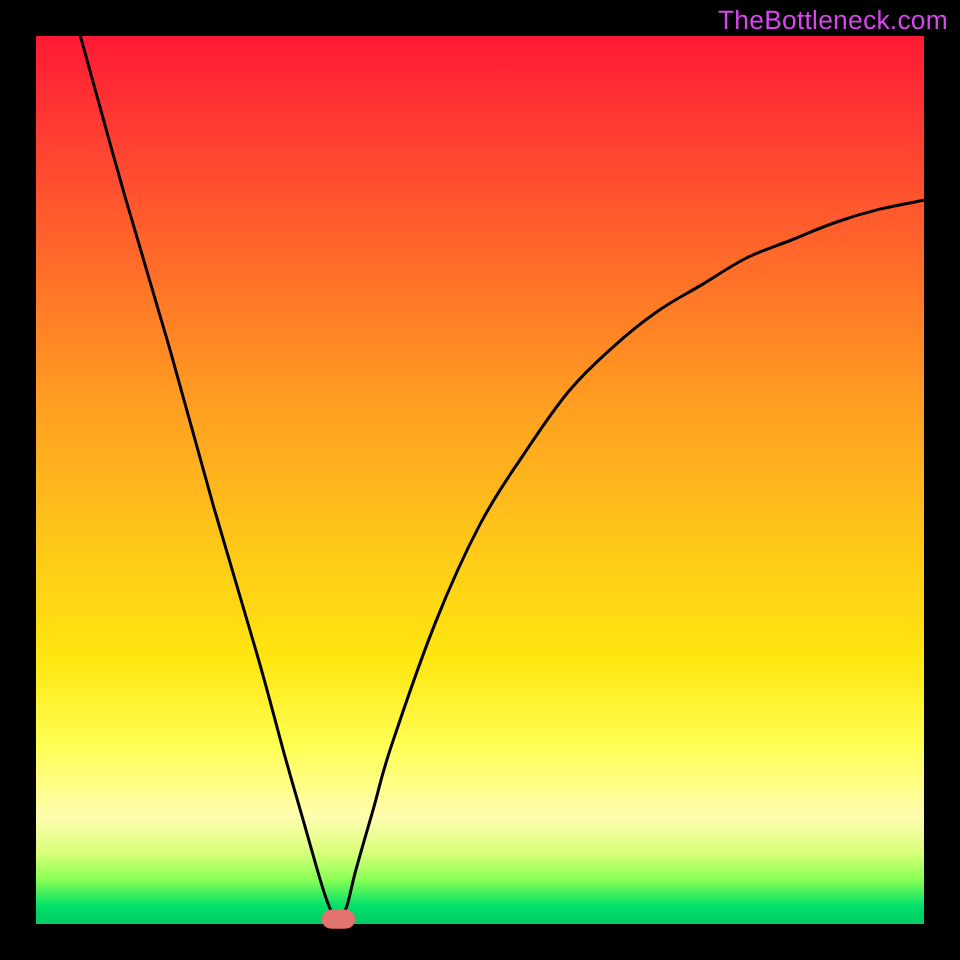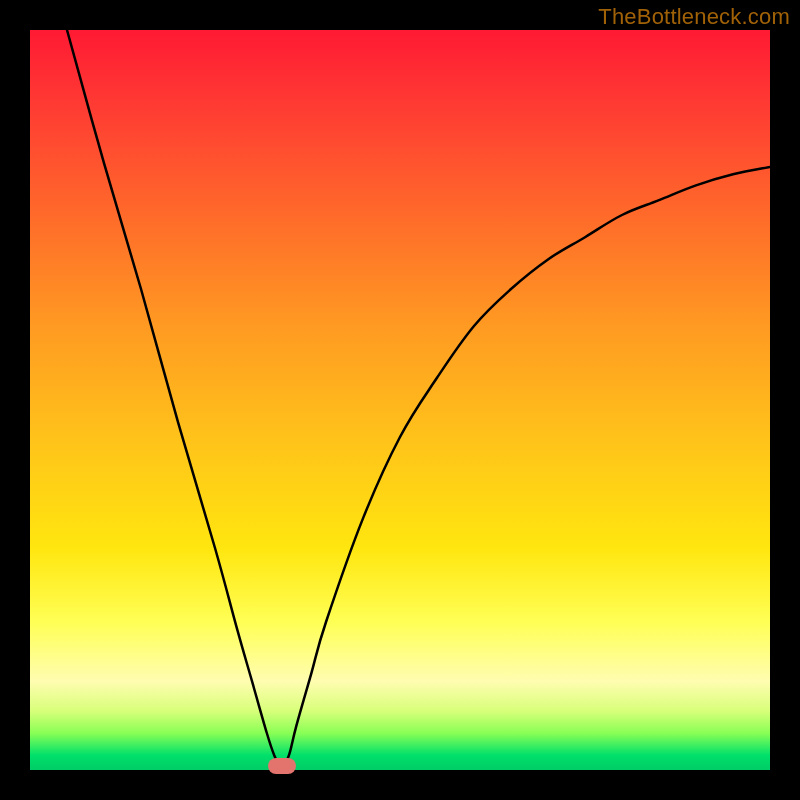--- a/index.html
+++ b/index.html
@@ -36,21 +36,21 @@
       #d8ff7a 92%,
       #8aff55 95%,
       #00e06a 98%,
       #00cc66 100%
     );
   }
   .attribution {
     position: absolute;
     top: 4px;
     right: 10px;
-    color: #a16207;
+    color: #d946ef;
     font-size: 22px;
     font-weight: 500;
     letter-spacing: 0.2px;
     user-select: none;
   }
   svg.curve {
     position: absolute;
     left: 0;
     top: 0;
     width: 740px;

